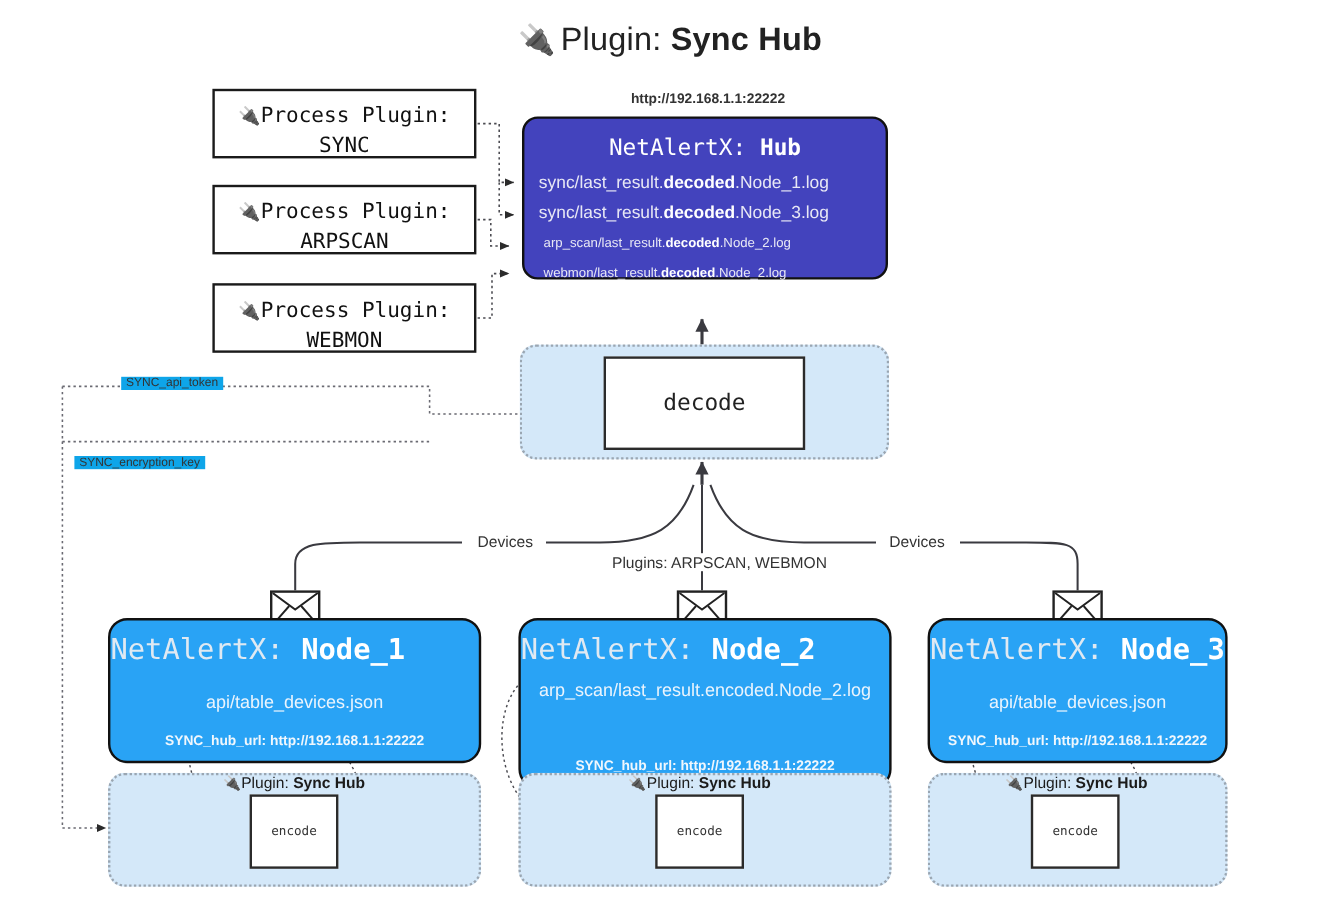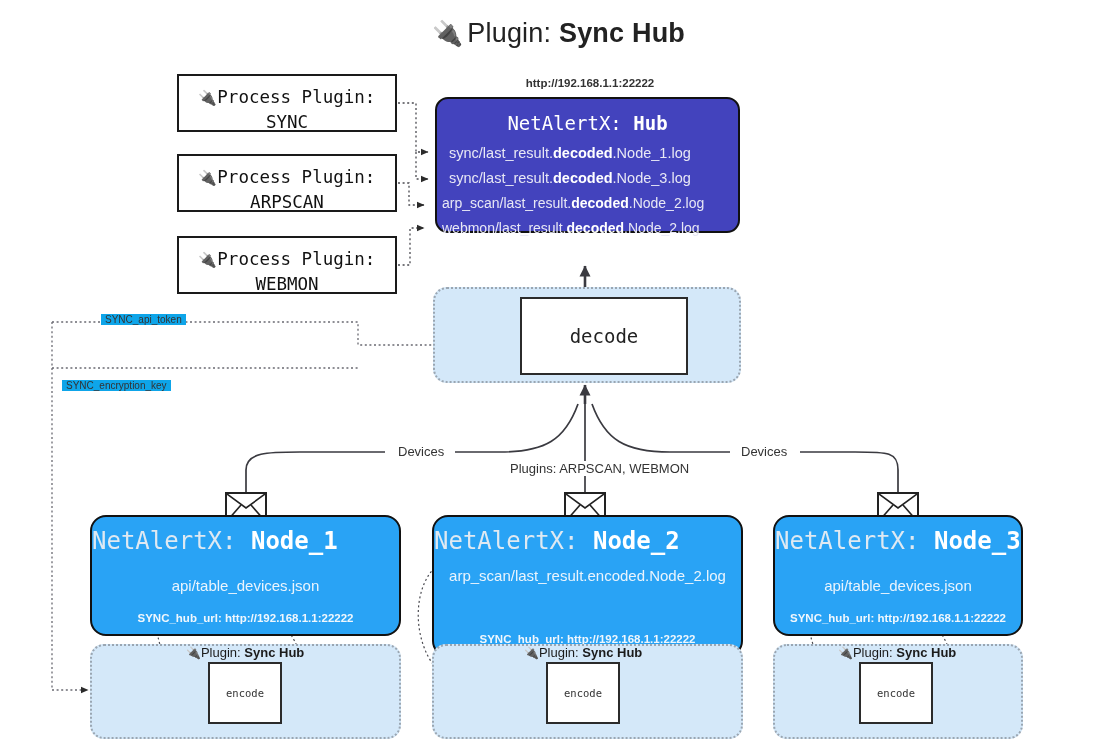--- a/index.html
+++ b/index.html
@@ -29,30 +29,30 @@
   .hub-url{position:absolute;left:445px;top:77px;width:290px;text-align:center;
      font-size:11.5px;font-weight:bold;color:#333;}
   .hub{position:absolute;left:435px;top:97px;width:305px;height:136px;
      background:#4343bd;border:2.5px solid #111;border-radius:13px;box-sizing:border-box;}
   .hub-title{font-family:"DejaVu Sans Mono","Liberation Mono",monospace;font-size:19px;
      color:#fff;text-align:center;margin-top:13px;}
   .hub-title .b{font-weight:bold;}
   .hub-lines{margin-top:7px;}
   .hub-line{color:#e8e8f5;font-size:14.5px;text-align:left;padding-left:12px;
      line-height:25px;white-space:nowrap;}
-  .hub-line.small{font-size:14px;padding-left:5px;}
+  .hub-line.small{font-size:11px;padding-left:16px;}
   .hub-line b{color:#ffffff;}
 
   
   .decode-wrap{position:absolute;left:433px;top:287px;width:308px;height:96px;
      background:#d4e8f9;border:2px dotted #9aa6b2;border-radius:14px;box-sizing:border-box;}
   .decode-box{position:absolute;left:503px;top:297px;width:168px;height:78px;
      background:#ffffff;border:2px solid #2b2b2b;box-sizing:border-box;
      display:flex;align-items:center;justify-content:center;
-     font-family:"DejaVu Sans Mono","Liberation Mono",monospace;font-size:19px;color:#222;margin-left:17px;}
+     font-family:"DejaVu Sans Mono","Liberation Mono",monospace;font-size:19px;color:#222;}
 
   
   .key-label{position:absolute;font-size:10px;color:#333;background:#0ea5e9;padding:0 4px;}
 
   
   .node{position:absolute;background:#29a3f5;border:2.5px solid #111;border-radius:16px;
      box-sizing:border-box;}
   .node-title{font-family:"DejaVu Sans Mono","Liberation Mono",monospace;font-size:24px;
      color:#dfe9f2;margin-top:10px;white-space:nowrap;}
   .node-title .b{font-weight:bold;color:#ffffff;}

